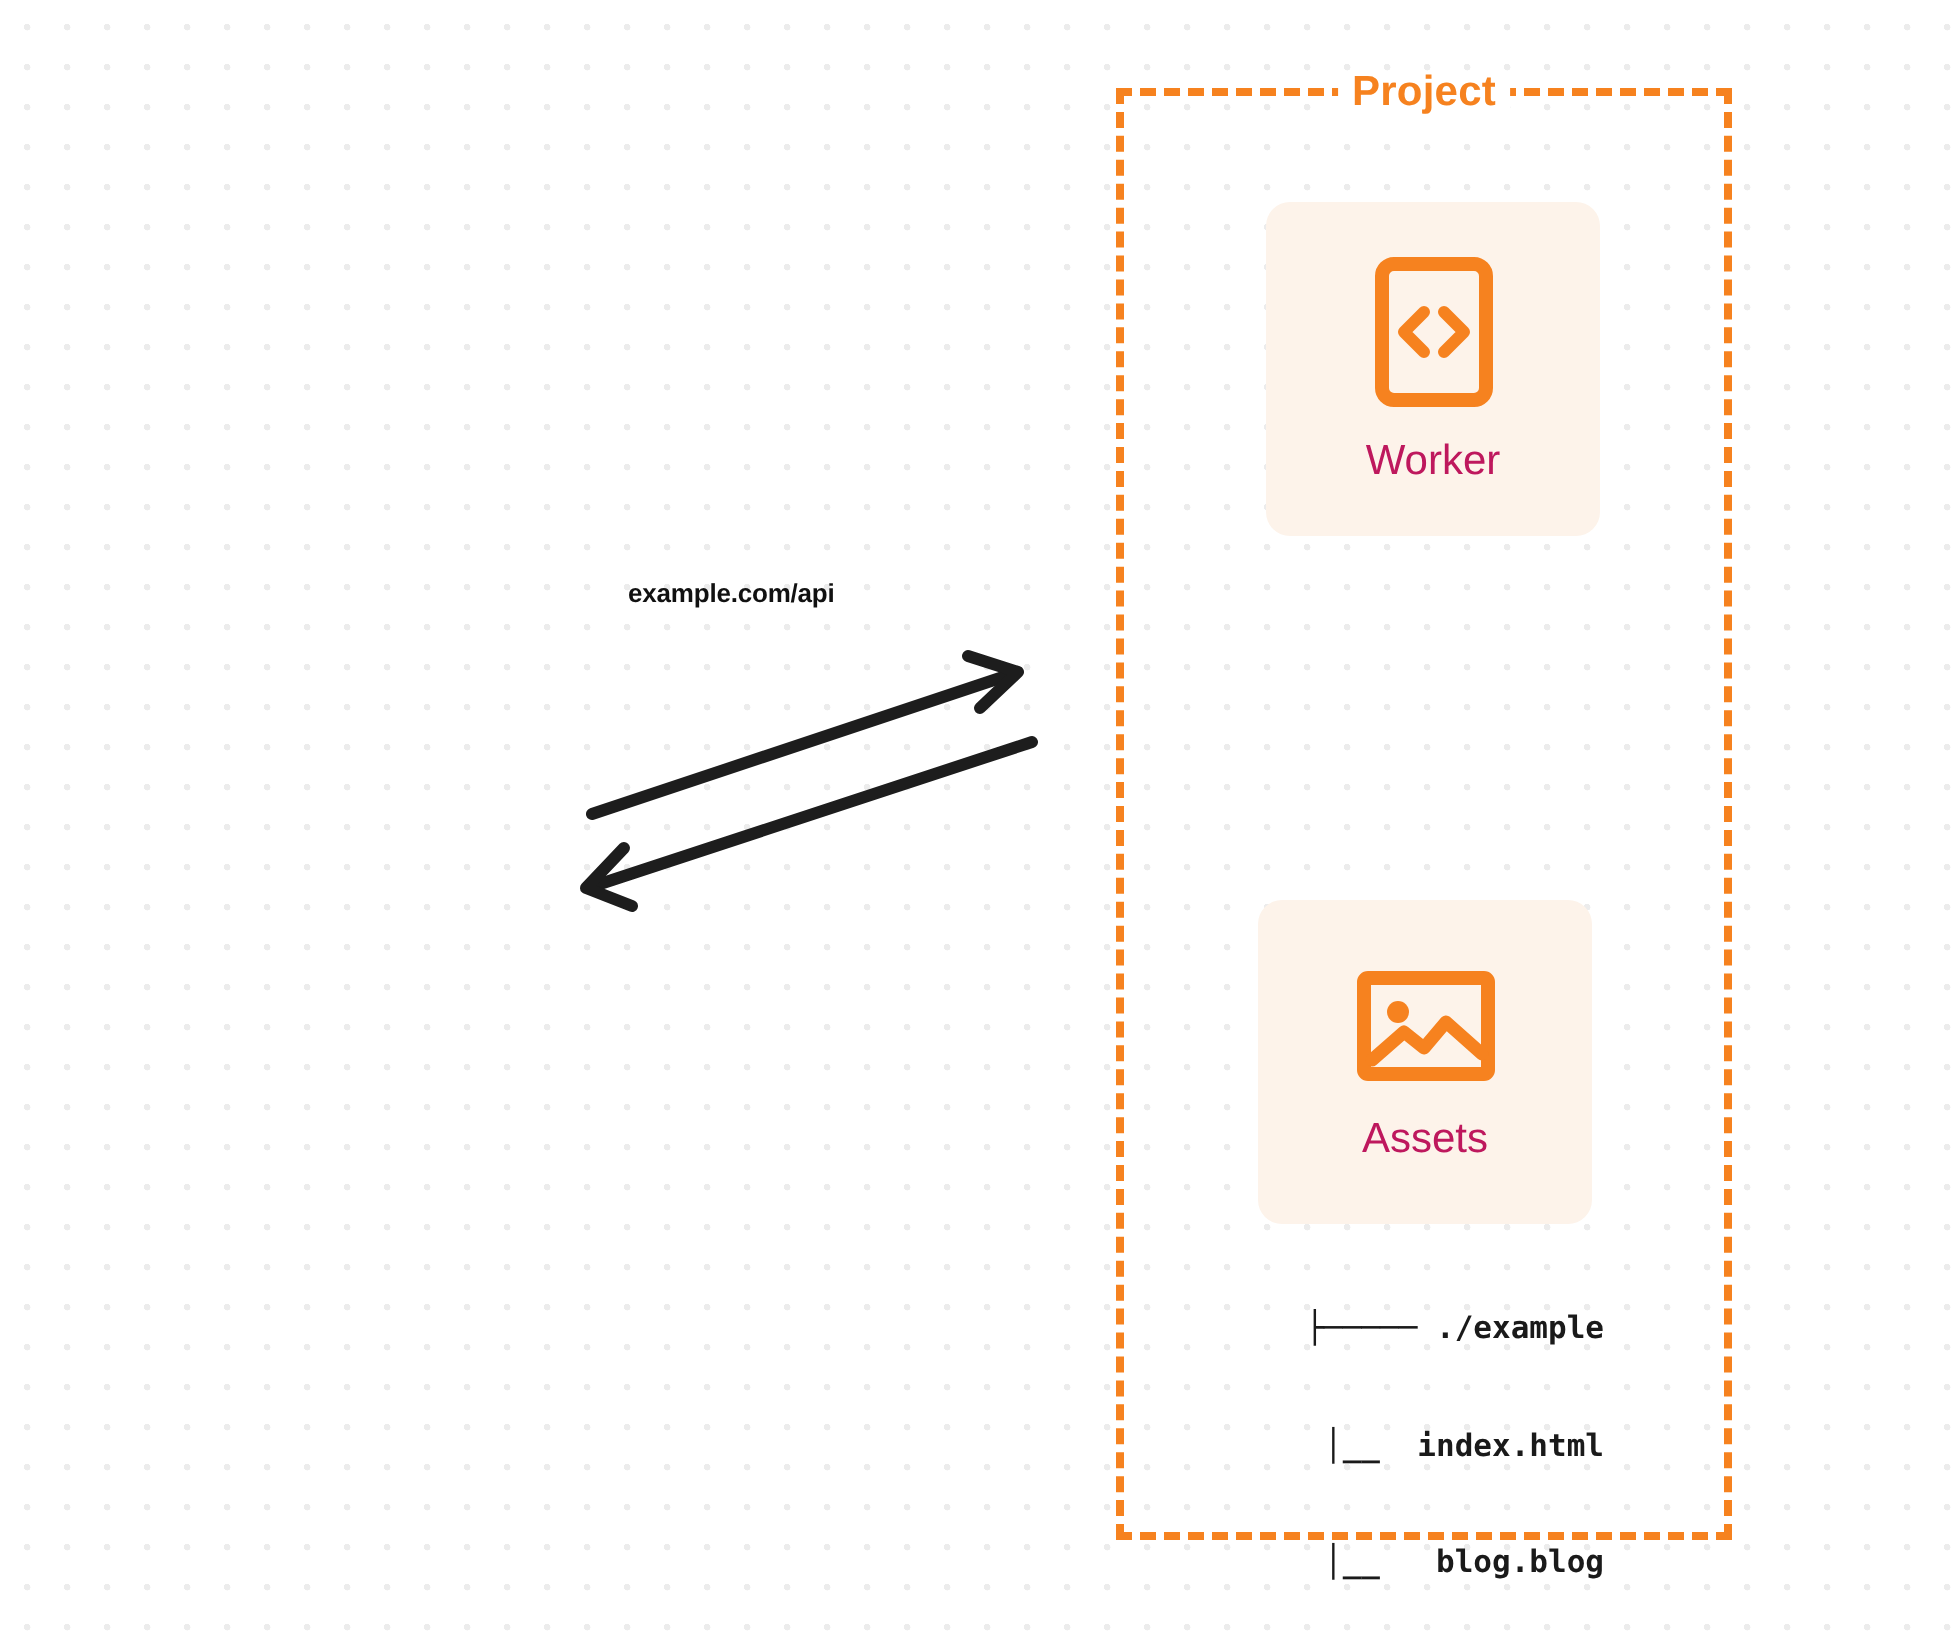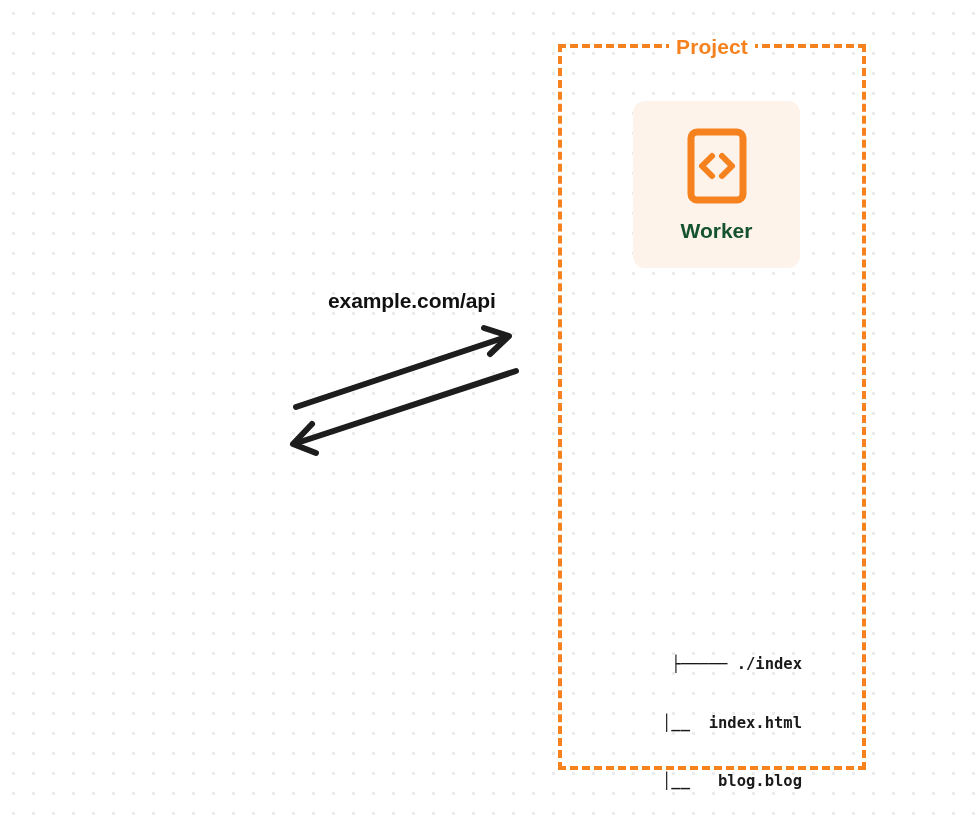--- a/index.html
+++ b/index.html
@@ -55,22 +55,22 @@
     position: absolute;
     box-sizing: border-box;
     border-radius: 12px;
     display: flex;
     flex-direction: column;
     align-items: center;
     justify-content: center;
   }
   .node-label {
     font-size: 21px;
-    font-weight: bold;
-    color: #14532d;
+    font-weight: normal;
+    color: #be185d;
     line-height: 1;
   }
 
   .node-client {
     left: 82px;
     top: 316px;
     width: 168px;
     height: 162px;
     background: #F3F4F6;
     border-radius: 10px;
@@ -101,23 +101,23 @@
     position: absolute;
     left: 0;
     top: 0;
     width: 980px;
     height: 818px;
     pointer-events: none;
   }
 
   .edge-label {
     position: absolute;
-    left: 328px;
+    left: 314px;
     top: 289px;
-    font-size: 21px;
+    font-size: 13px;
     font-weight: bold;
     color: #111111;
     white-space: nowrap;
     letter-spacing: -0.1px;
   }
 
   
   .file-tree {
     position: absolute;
     left: 600px;
@@ -147,23 +147,33 @@
     <div class="node-icon">
       <svg width="60" height="76" viewBox="0 0 60 76" fill="none" xmlns="http://www.w3.org/2000/svg">
         <rect x="4" y="4" width="52" height="68" rx="6" ry="6" stroke="#F6821F" stroke-width="7" fill="none"></rect>
         <path d="M25 28 L15 38 L25 48" stroke="#F6821F" stroke-width="6" stroke-linecap="round" stroke-linejoin="round" fill="none"></path>
         <path d="M35 28 L45 38 L35 48" stroke="#F6821F" stroke-width="6" stroke-linecap="round" stroke-linejoin="round" fill="none"></path>
       </svg>
     </div>
     <div class="node-label">Worker</div>
   </div>
 
+  <div class="node node-assets">
+    <div class="node-icon">
+      <svg width="70" height="60" viewBox="0 0 70 60" fill="none" xmlns="http://www.w3.org/2000/svg">
+        <rect x="4" y="6" width="62" height="48" rx="2" ry="2" stroke="#F6821F" stroke-width="7" fill="none"></rect>
+        <circle cx="21" cy="23" r="5.5" fill="#F6821F"></circle>
+        <path d="M8 47 L24 33 L34 41 L45 28 L63 44" stroke="#F6821F" stroke-width="6.5" stroke-linecap="round" stroke-linejoin="round" fill="none"></path>
+      </svg>
+    </div>
+    <div class="node-label">Assets</div>
+  </div>
 
   <div class="file-tree">
-    <div>├───── ./index</div>
+    <div>├───── ./example</div>
     <div>     │__  index.html</div>
     <div>     │__   blog.blog</div>
     
   </div>
 
   <svg class="arrows" viewBox="0 0 980 818" xmlns="http://www.w3.org/2000/svg">
 
     <g>
       <line x1="296" y1="407" x2="503" y2="338" stroke="#1d1d1d" stroke-width="6" stroke-linecap="round"></line>
       <path d="M484 328 L509 336 L490 354" stroke="#1d1d1d" stroke-width="6" fill="none" stroke-linecap="round" stroke-linejoin="round"></path>

